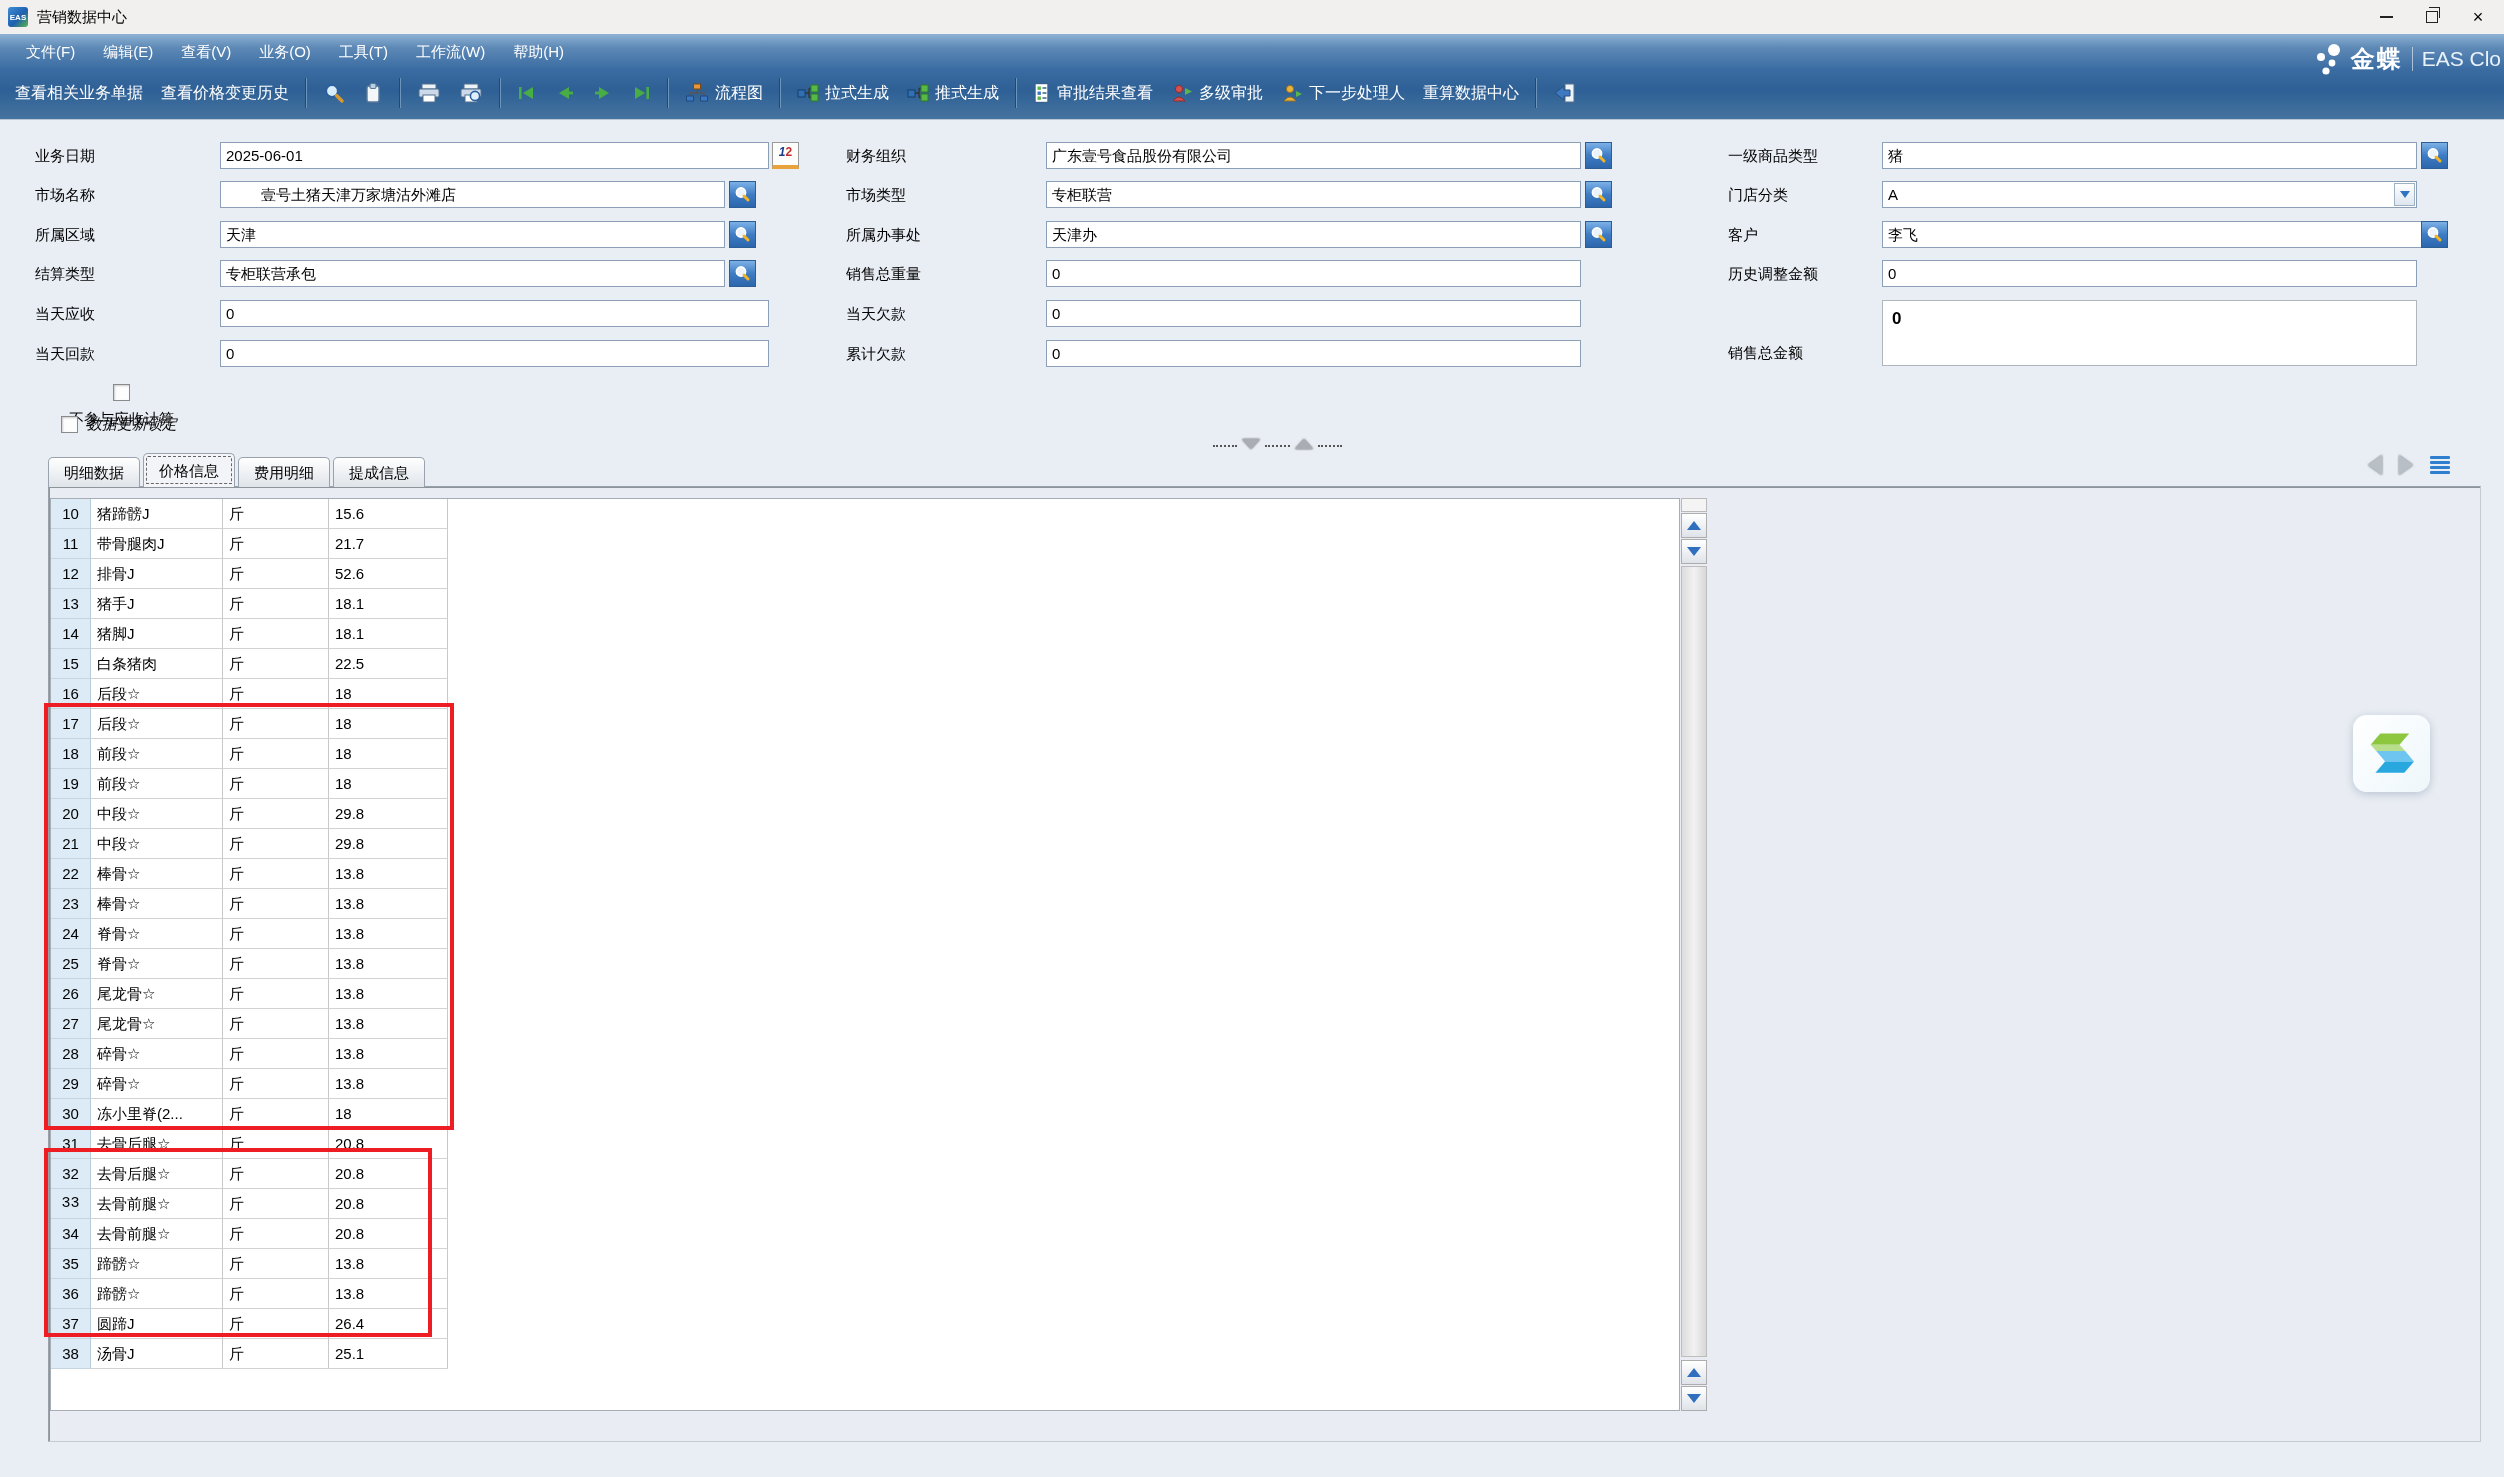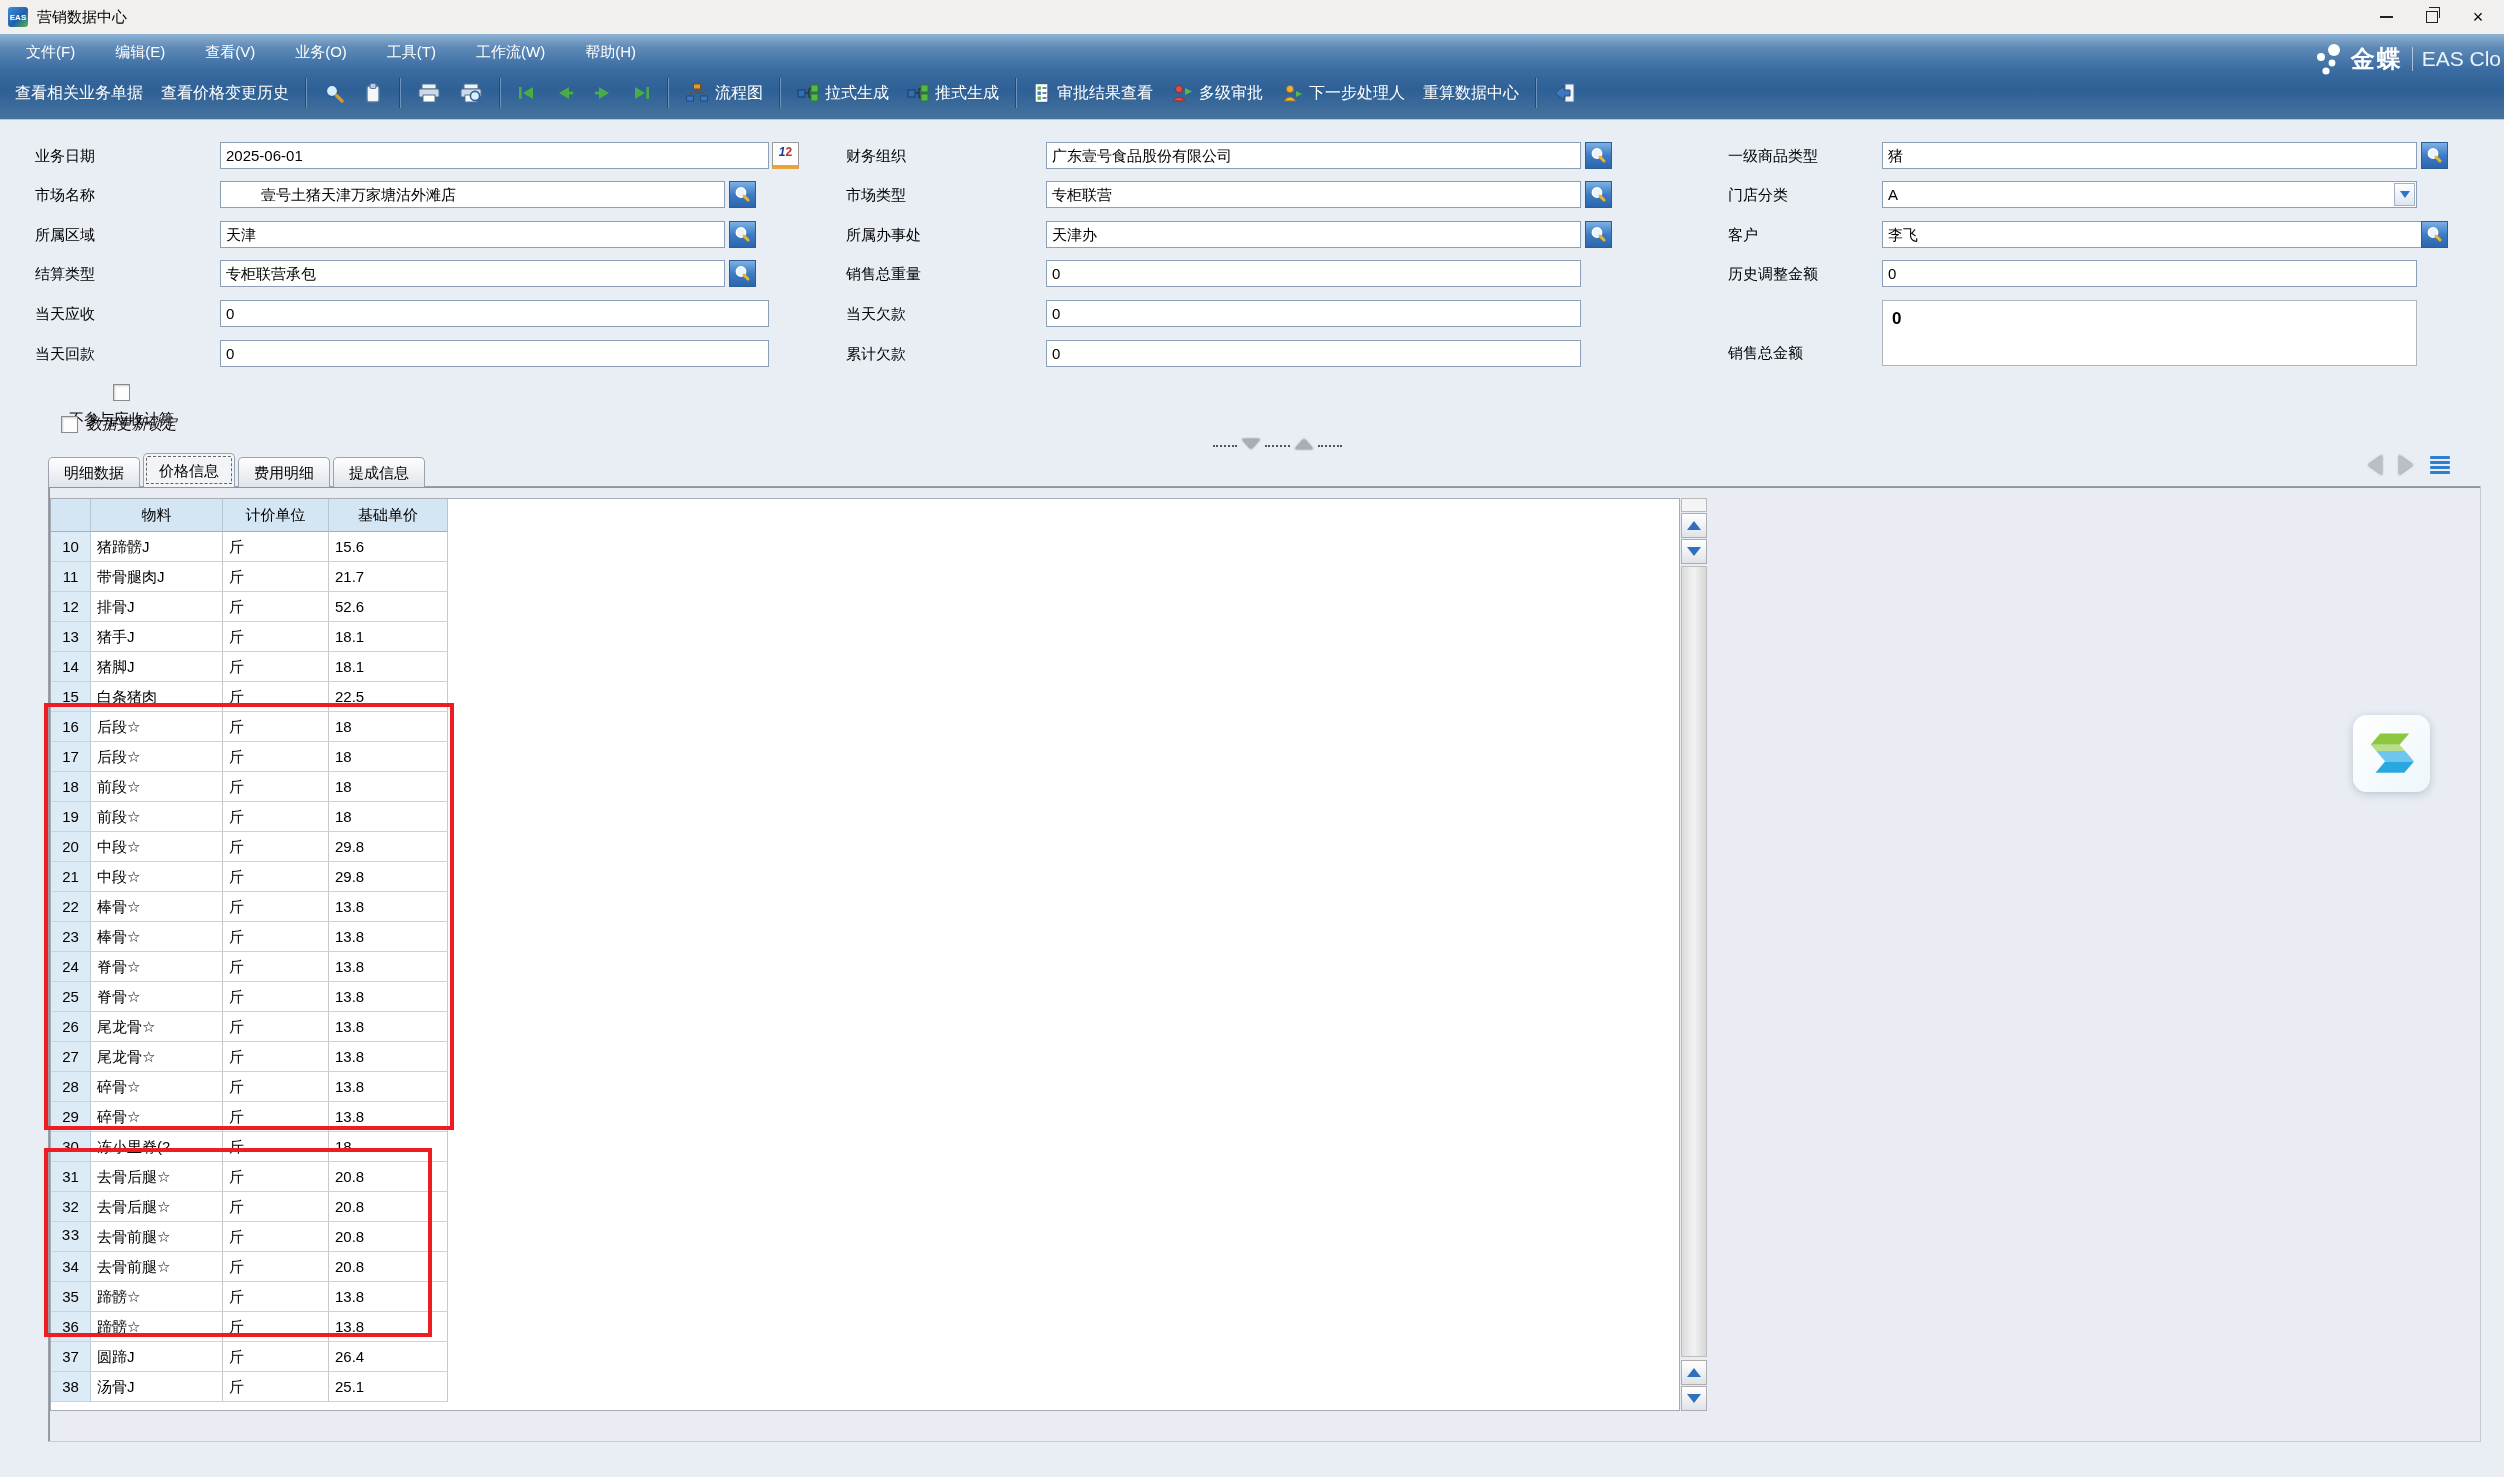--- a/index.html
+++ b/index.html
@@ -15,21 +15,21 @@
   .title{margin-left:9px;font-size:15px;}
   .win-controls{position:absolute;right:4px;top:0;height:34px;display:flex;}
   .wc{width:46px;height:34px;display:flex;align-items:center;justify-content:center;font-size:18px;cursor:default;}
   .min-glyph{width:13px;height:0;border-bottom:2px solid #222;display:block;}
   .max-glyph{width:10px;height:10px;border:1.6px solid #222;display:block;position:relative;background:#f1f0ee;}
   .max-glyph:before{content:"";position:absolute;left:2px;top:-5px;width:10px;height:10px;border:1.6px solid #222;border-left:none;border-bottom:none;}
   
   .bluehead{position:absolute;left:0;top:34px;width:2505px;height:85px;
     background:linear-gradient(180deg,#8fb3d4 0%,#5d89b6 16%,#3a6ca2 42%,#2e6096 66%,#46749f 100%);
     border-bottom:1px solid #b9c6d6;}
-  .menubar{position:absolute;left:14px;top:5px;height:26px;display:flex;align-items:center;gap:16px;}
+  .menubar{position:absolute;left:14px;top:5px;height:26px;display:flex;align-items:center;gap:4px;}
   .menu-item{color:#fff;padding:3px 12px;white-space:nowrap;}
   .brand{position:absolute;right:4px;top:8px;display:flex;align-items:center;color:#fff;}
   .brand svg{margin-right:6px;}
   .brand-name{font-size:24px;font-weight:bold;letter-spacing:2px;}
   .brand-sep{width:1px;height:24px;background:rgba(255,255,255,.55);margin:0 9px;}
   .brand-suite{font-size:21px;color:#eaf2fa;white-space:nowrap;}
   .toolbar{position:absolute;left:6px;top:36px;height:46px;display:flex;align-items:center;}
   .tbtn{background:transparent;border:1px solid transparent;color:#fff;font-size:16px;
     display:flex;align-items:center;gap:6px;padding:6px 8px;white-space:nowrap;cursor:default;
     font-family:inherit;}
@@ -426,26 +426,20 @@
     <span class="list-icon">
         <i></i>
         <i></i>
         <i></i>
         <i></i>
       </span>
   </div>
 
   <div class="panel"></div>
   <div class="tableview" id="tableview">
-      <div class="trow header">
-        <div class="tcell" style="width: 40px;"></div>
-        <div class="tcell" style="width: 132px;">物料</div>
-        <div class="tcell" style="width: 106px;">计价单位</div>
-        <div class="tcell" style="width: 119px;">基础单价</div>
-      </div>
       <div class="trow">
         <div class="tcell rownum" style="width: 40px;">10</div>
         <div class="tcell" style="width: 132px;">猪蹄髈J</div>
         <div class="tcell" style="width: 106px;">斤</div>
         <div class="tcell" style="width: 119px;">15.6</div>
       </div>
       <div class="trow">
         <div class="tcell rownum" style="width: 40px;">11</div>
         <div class="tcell" style="width: 132px;">带骨腿肉J</div>
         <div class="tcell" style="width: 106px;">斤</div>

